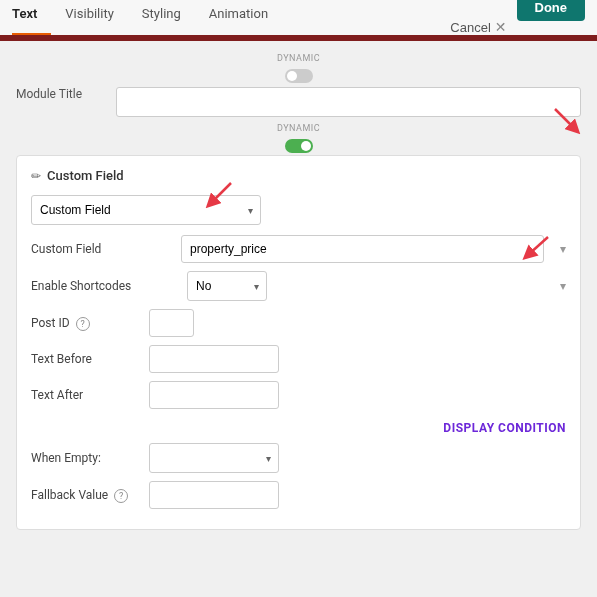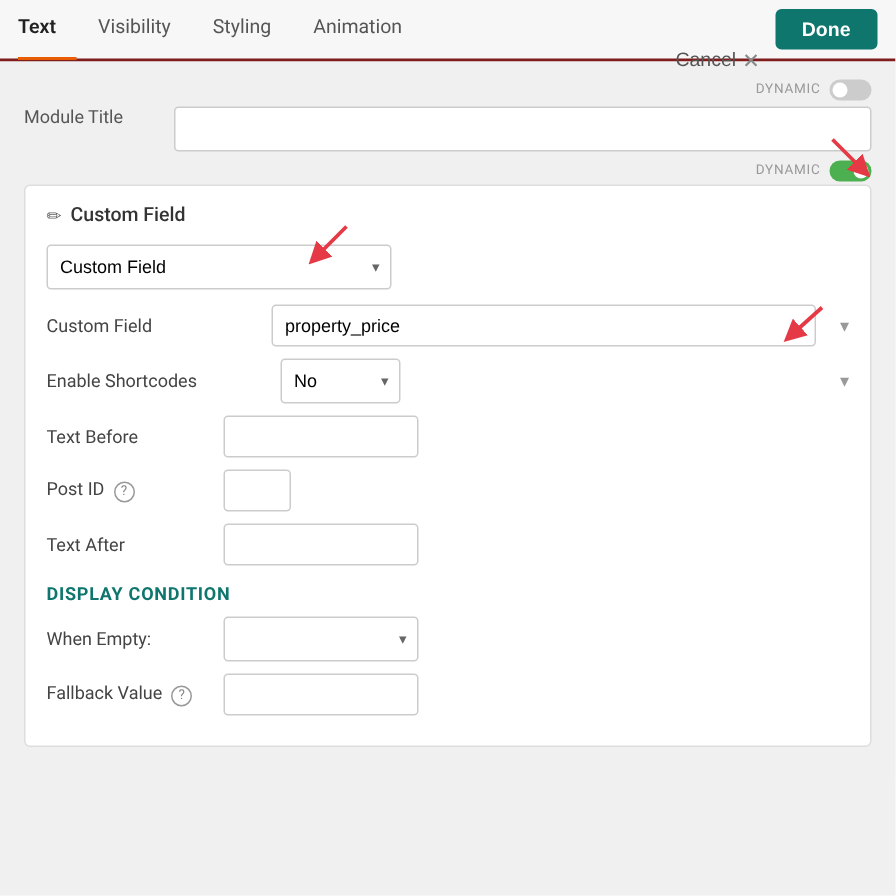--- a/index.html
+++ b/index.html
@@ -9,23 +9,23 @@
       width: 597px;
       height: 597px;
       overflow: hidden;
       font-size: 13px;
       color: #333;
     }
 
     
     .top-bar {
       display: flex;
-      align-items: center;
+      align-items: flex-end;
       background: #f7f7f7;
-      border-bottom: 2px solid #7f1d1d;
+      border-bottom: 6px solid #7f1d1d;
       padding: 0 12px;
       height: 41px;
       gap: 0;
     }
     .top-bar-tab {
       padding: 0 14px;
       height: 41px;
       display: flex;
       align-items: center;
       font-size: 13px;
@@ -99,20 +99,21 @@
       background: white;
       padding: 0 8px;
       font-size: 12px;
     }
     .dynamic-row {
       display: flex;
       align-items: center;
       justify-content: flex-end;
       margin-bottom: 4px;
       gap: 6px;
+      flex-direction: column;
     }
     .dynamic-label {
       font-size: 9px;
       color: #999;
       letter-spacing: 0.5px;
       text-transform: uppercase;
     }
     .toggle {
       width: 28px;
       height: 14px;
@@ -240,24 +241,25 @@
       border: 1px solid #999;
       font-size: 9px;
       color: #888;
       cursor: pointer;
       margin-left: 3px;
     }
 
     .display-condition-title {
       font-size: 12px;
       font-weight: 700;
-      color: #0f766e;
+      color: #6d28d9;
       text-transform: uppercase;
       letter-spacing: 0.5px;
       margin: 12px 0 8px 0;
+      text-align: right;
     }
 
     
     .module-title-wrapper {
       position: relative;
     }
 
     
     .right-chevron {
       margin-left: auto;
@@ -375,29 +377,29 @@
         <select>
           <option>No</option>
           <option>Yes</option>
         </select>
         <span class="dropdown-chevron">▾</span>
       </div>
       <span class="right-chevron" style="margin-left:auto;">▾</span>
     </div>
 
     <div class="form-row">
-      <span class="form-label">Text Before</span>
-      <input class="form-input-wide" type="text" value="" style="">
-    </div>
-
-    <div class="form-row">
       <span class="form-label">Post ID
         <span class="help-icon">?</span>
       </span>
       <input class="form-input-small" type="text" value="" style="">
+    </div>
+
+    <div class="form-row">
+      <span class="form-label">Text Before</span>
+      <input class="form-input-wide" type="text" value="" style="">
     </div>
 
     <div class="form-row">
       <span class="form-label">Text After</span>
       <input class="form-input-wide" type="text" value="" style="">
     </div>
 
     <div class="display-condition-title">DISPLAY CONDITION</div>
 
     <div class="form-row">

